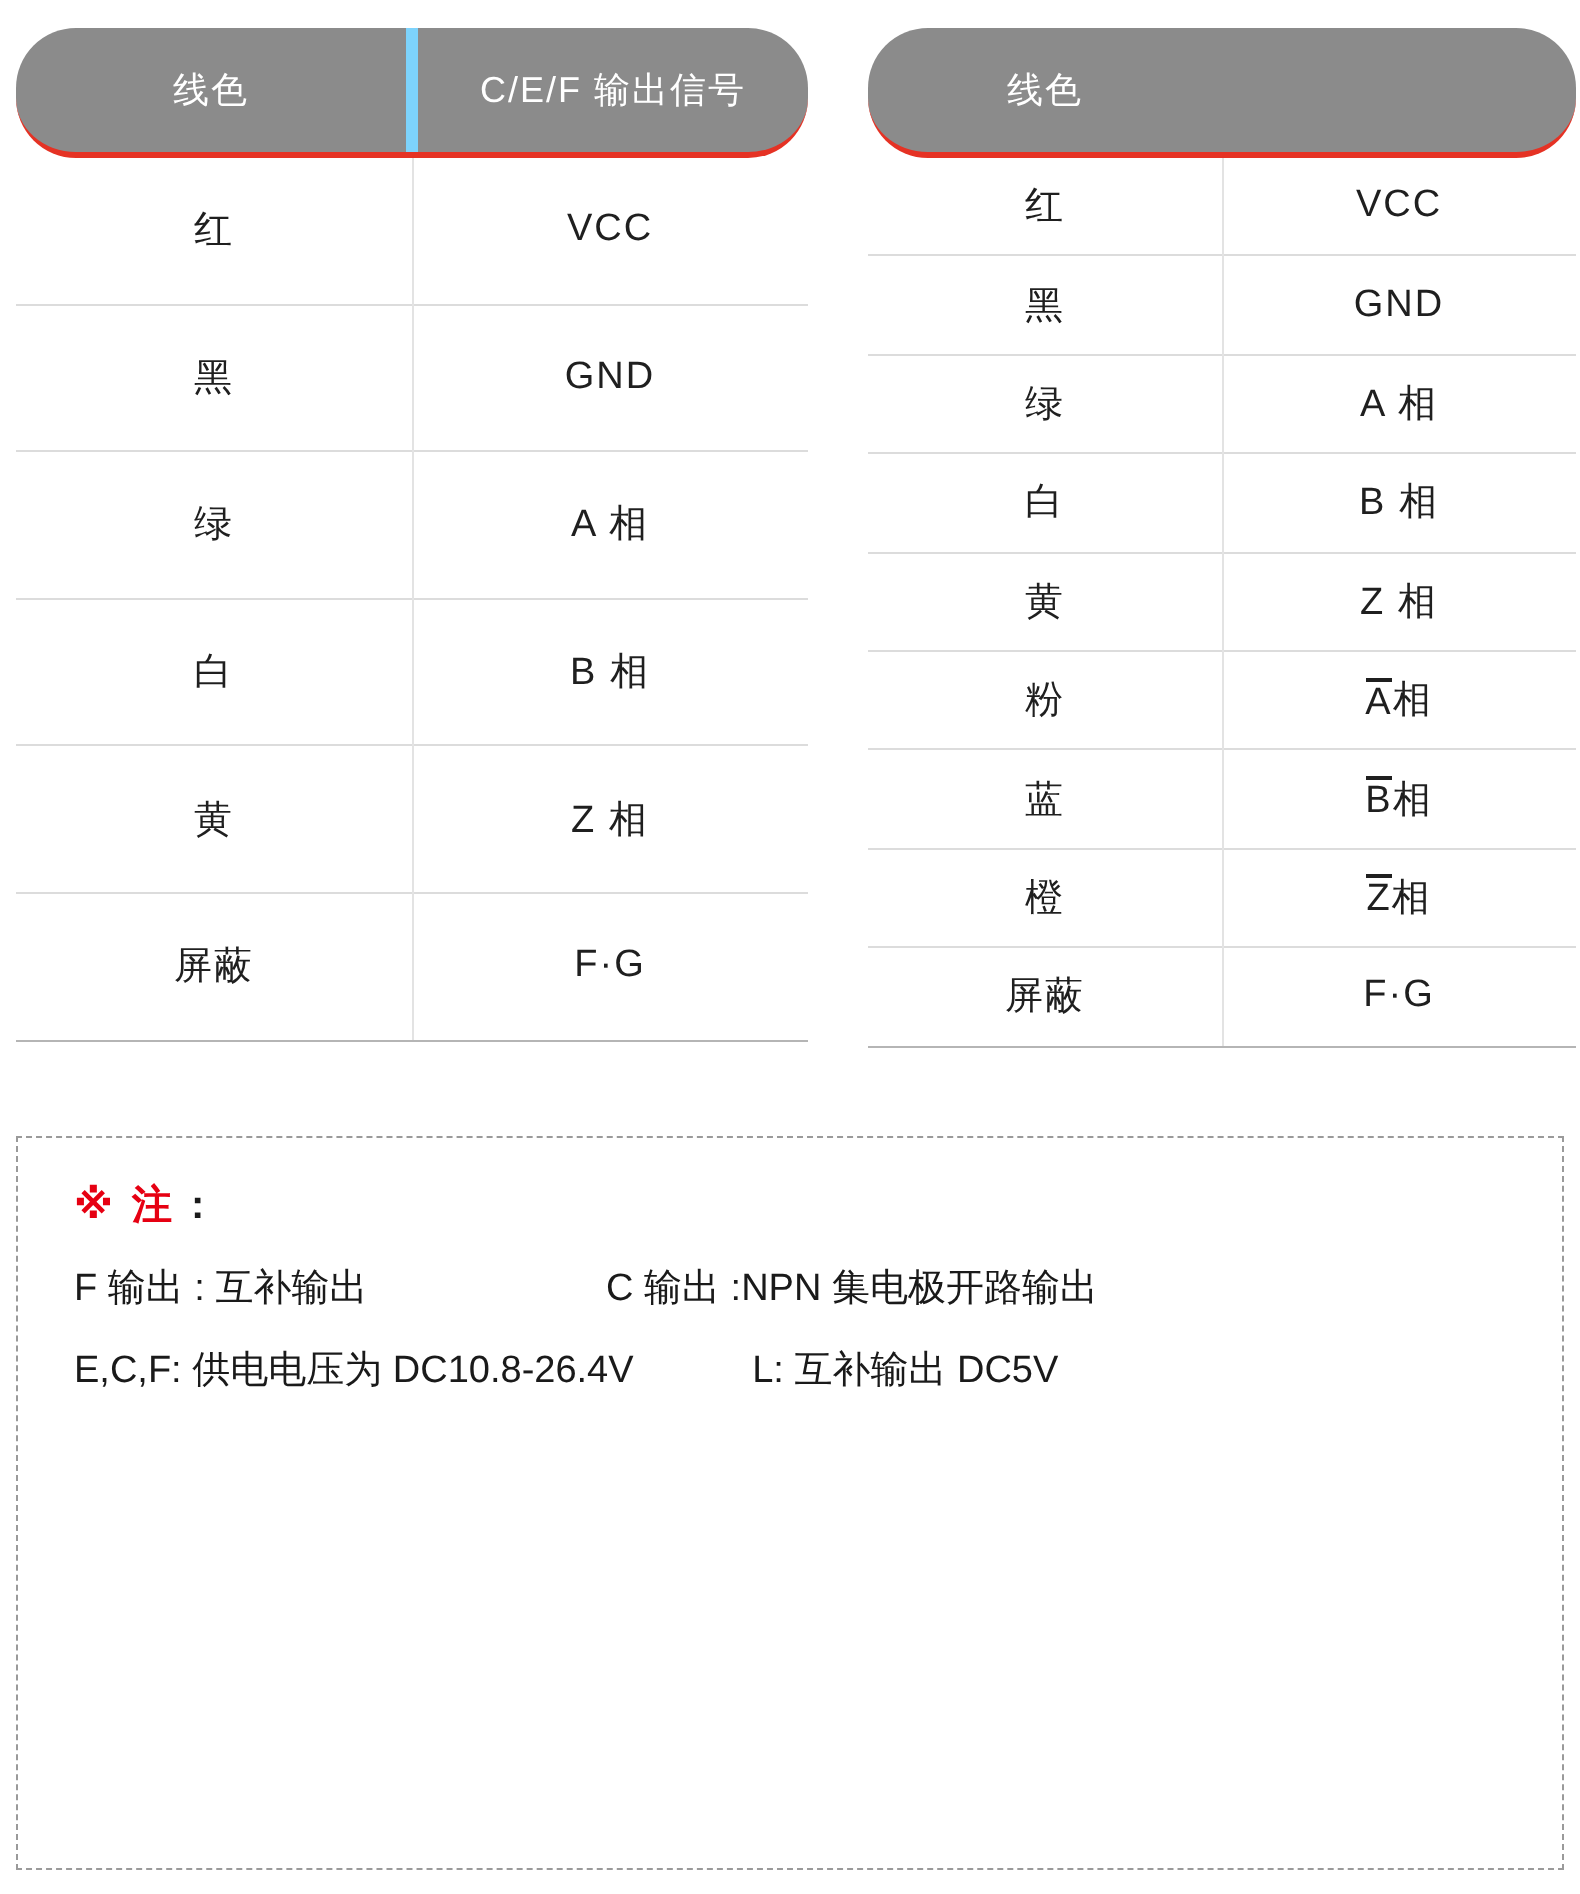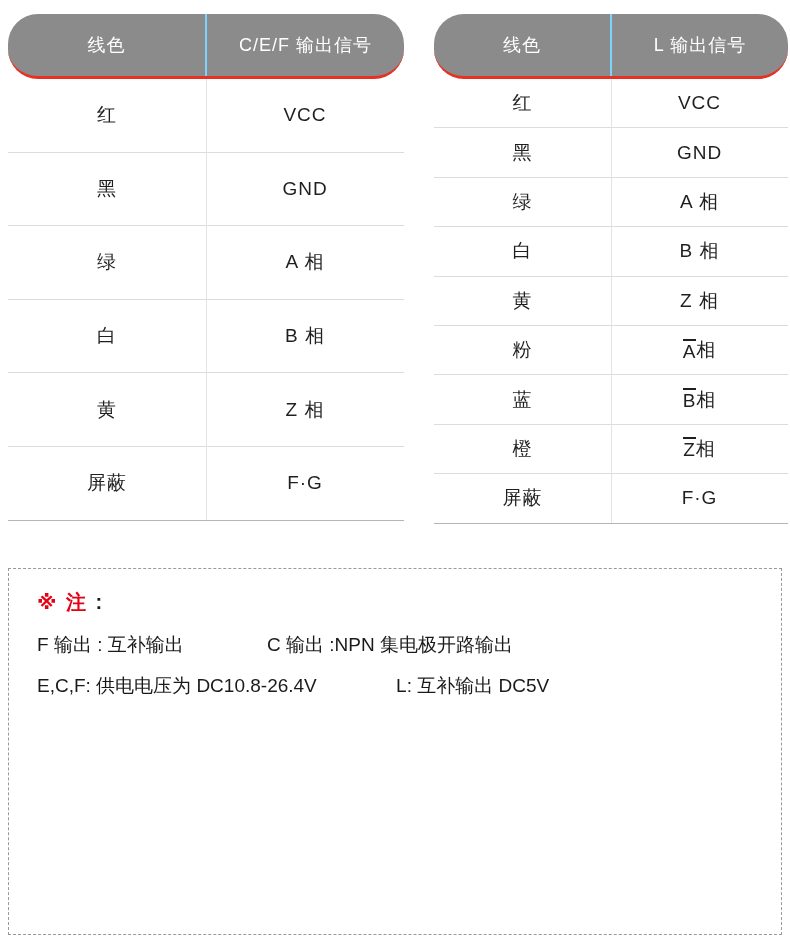--- a/index.html
+++ b/index.html
@@ -35,21 +35,21 @@
   }
   .wt-header .hcell {
     width: 50%;
     display: flex;
     align-items: center;
     justify-content: center;
     font-size: 18px;
     font-weight: 500;
     letter-spacing: 1px;
   }
-  .wt-header .hcell + .hcell { border-left: 2px solid #7dd3fc; }
+  .wt-header .hcell + .hcell { border-left: 6px solid #7dd3fc; }
 
   .wt-body {
     position: relative;
     border-bottom: 1px solid #b5b5b5;
   }
   .wt-body .vdivider {
     position: absolute;
     left: 50%;
     top: 0;
     bottom: 0;
@@ -97,22 +97,22 @@
     margin-bottom: 8px;
     letter-spacing: 2px;
   }
   .note-title .red { color: #e60012; }
   .note-line {
     font-size: 19px;
     line-height: 41px;
     color: #1a1a1a;
     white-space: nowrap;
   }
-  .note-line .seg1.gap-wide   { margin-right: 78px; }
-  .note-line .seg1.gap-narrow { margin-right: 74px; }
+  .note-line .seg1.gap-wide   { margin-right: 114px; }
+  .note-line .seg1.gap-narrow { margin-right: 54px; }
 </style>
 </head>
 <body>
 
 <div class="page">
 
   <div class="wire-table left">
     <div class="wt-header">
       <div class="hcell">线色</div>
       <div class="hcell">C/E/F 输出信号</div>
@@ -148,21 +148,20 @@
   <div class="row">
     <div class="cell">屏蔽</div>
     <div class="cell">F·G</div>
   </div>
 </div>
   </div>
 
   <div class="wire-table right">
     <div class="wt-header">
       <div class="hcell">线色</div>
-      <div class="hcell">L 输出信号</div>
     </div>
     <div class="wt-body">
       <div class="vdivider"></div>
 
   <div class="row">
     <div class="cell">红</div>
     <div class="cell">VCC</div>
   </div>
 
   <div class="row">

